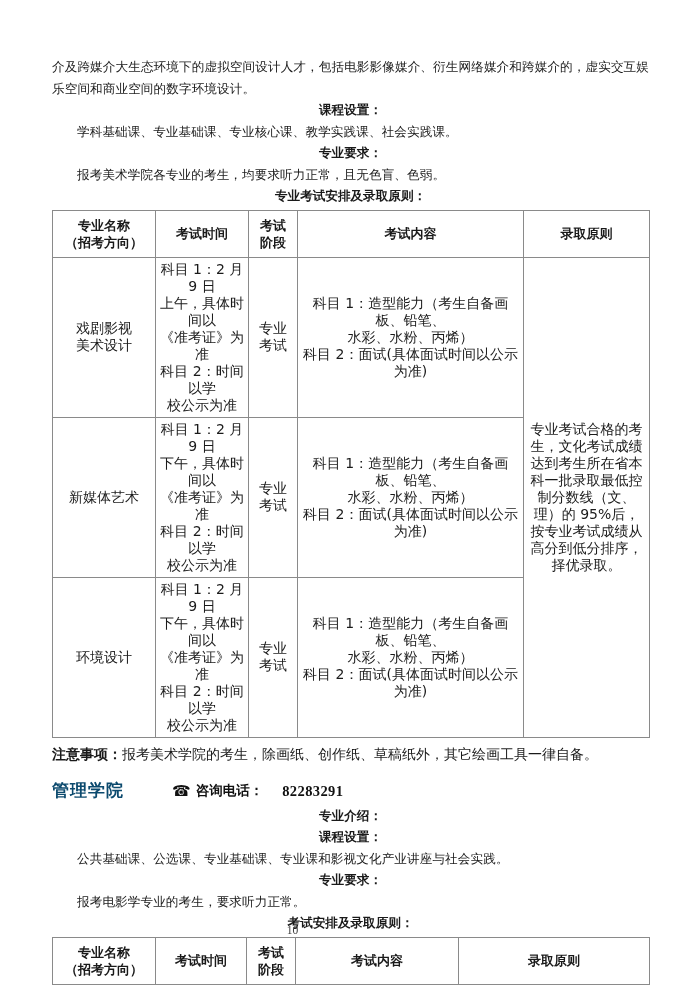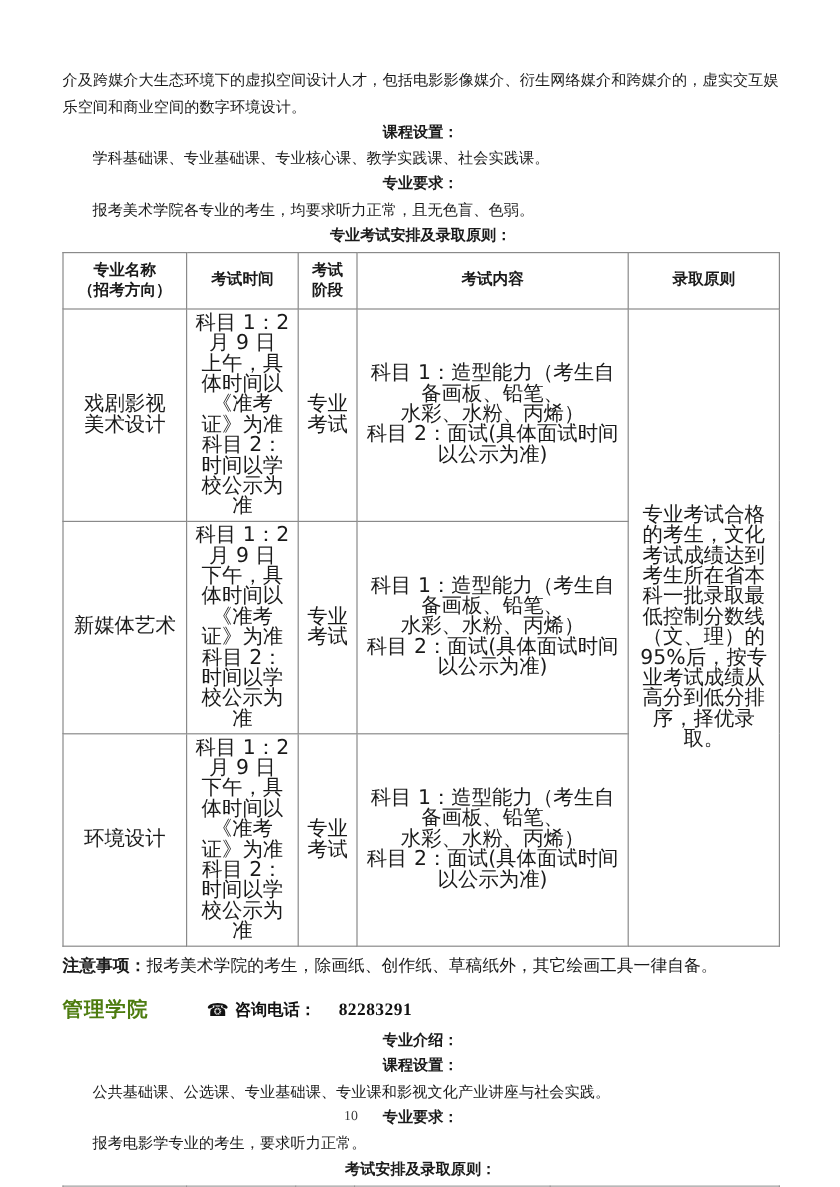--- a/index.html
+++ b/index.html
@@ -55,21 +55,21 @@
 
   
   .college-row {
     display: flex;
     align-items: baseline;
     margin-top: 14px;
     margin-bottom: 2px;
     height: 24px;
   }
   .college-name {
-    color: #4d7c0f;
+    color: #0c4a6e;
     font-size: 17px;
     font-weight: bold;
     letter-spacing: 1px;
     width: 120px;
     flex: none;
   }
   .phone-block {
     display: flex;
     align-items: center;
     font-size: 13.5px;
@@ -94,21 +94,21 @@
   table.exam-table {
     border-collapse: collapse;
     width: 597px;
     margin-top: 3px;
     table-layout: fixed;
   }
   table.exam-table td, table.exam-table th {
     border: 1px solid #8a8a8a;
     padding: 3px 4px;
     vertical-align: middle;
-    font-size: 17px;
+    font-size: 14px;
     line-height: 17px;
     text-align: center;
     font-weight: normal;
   }
   table.exam-table th {
     font-weight: bold;
     font-size: 13px;
     line-height: 17px;
     padding: 6px 3px;
   }

